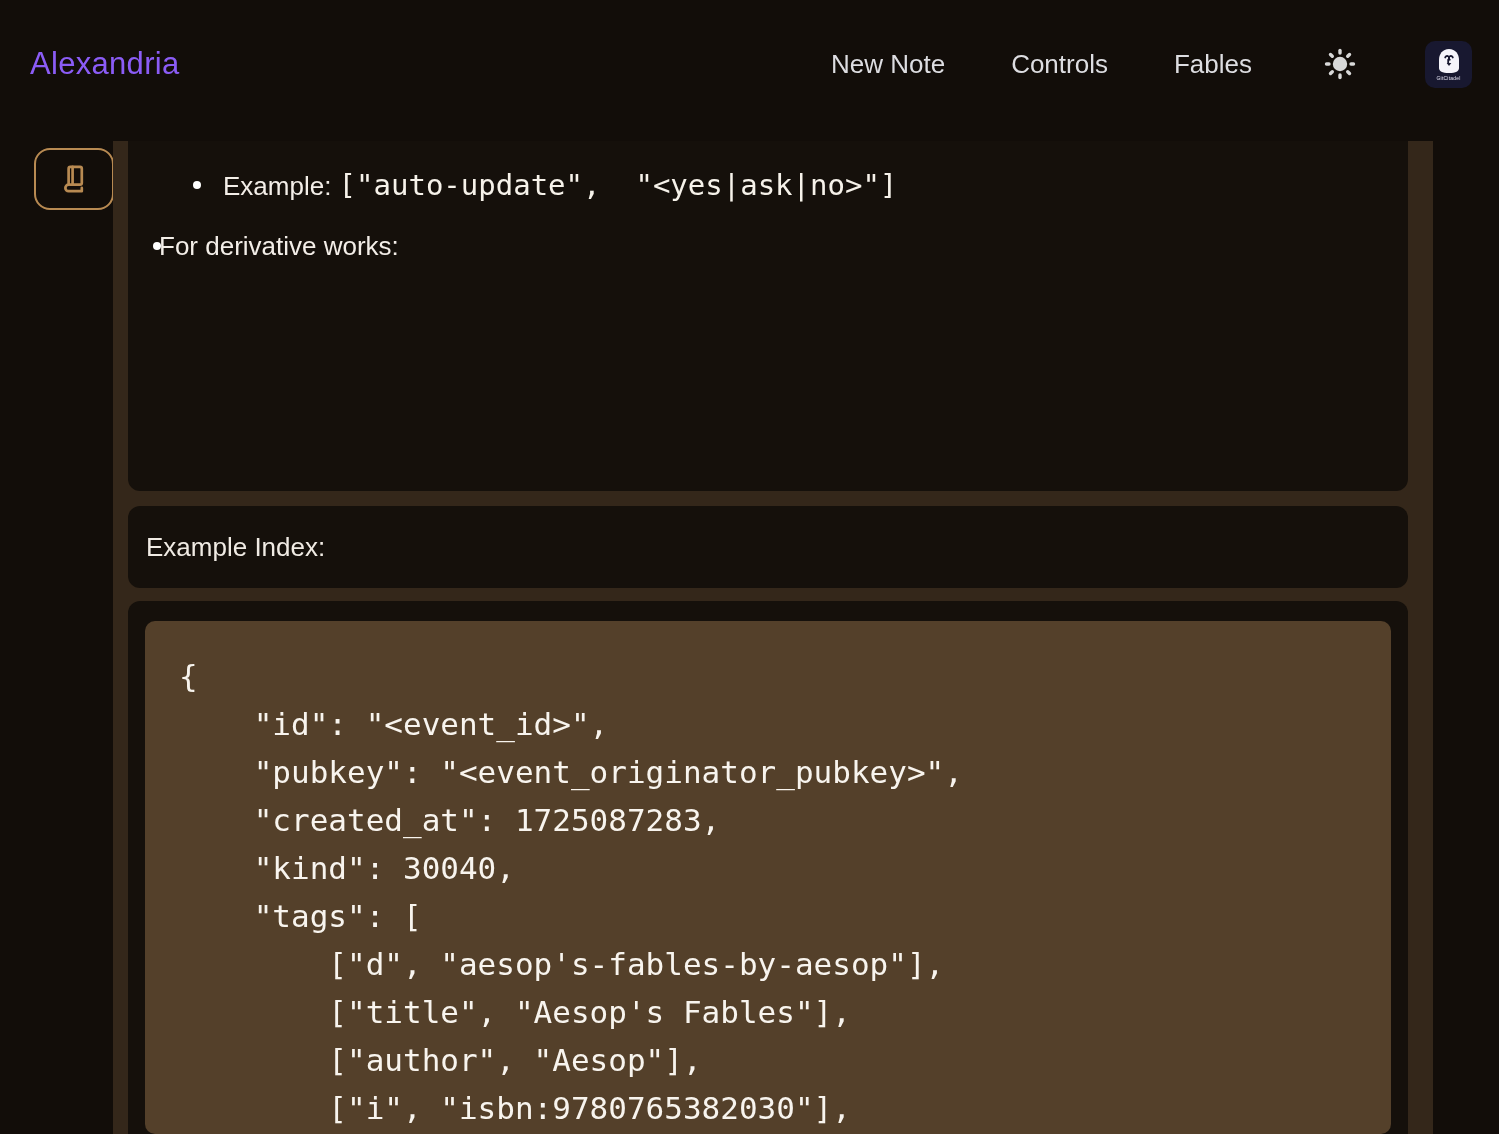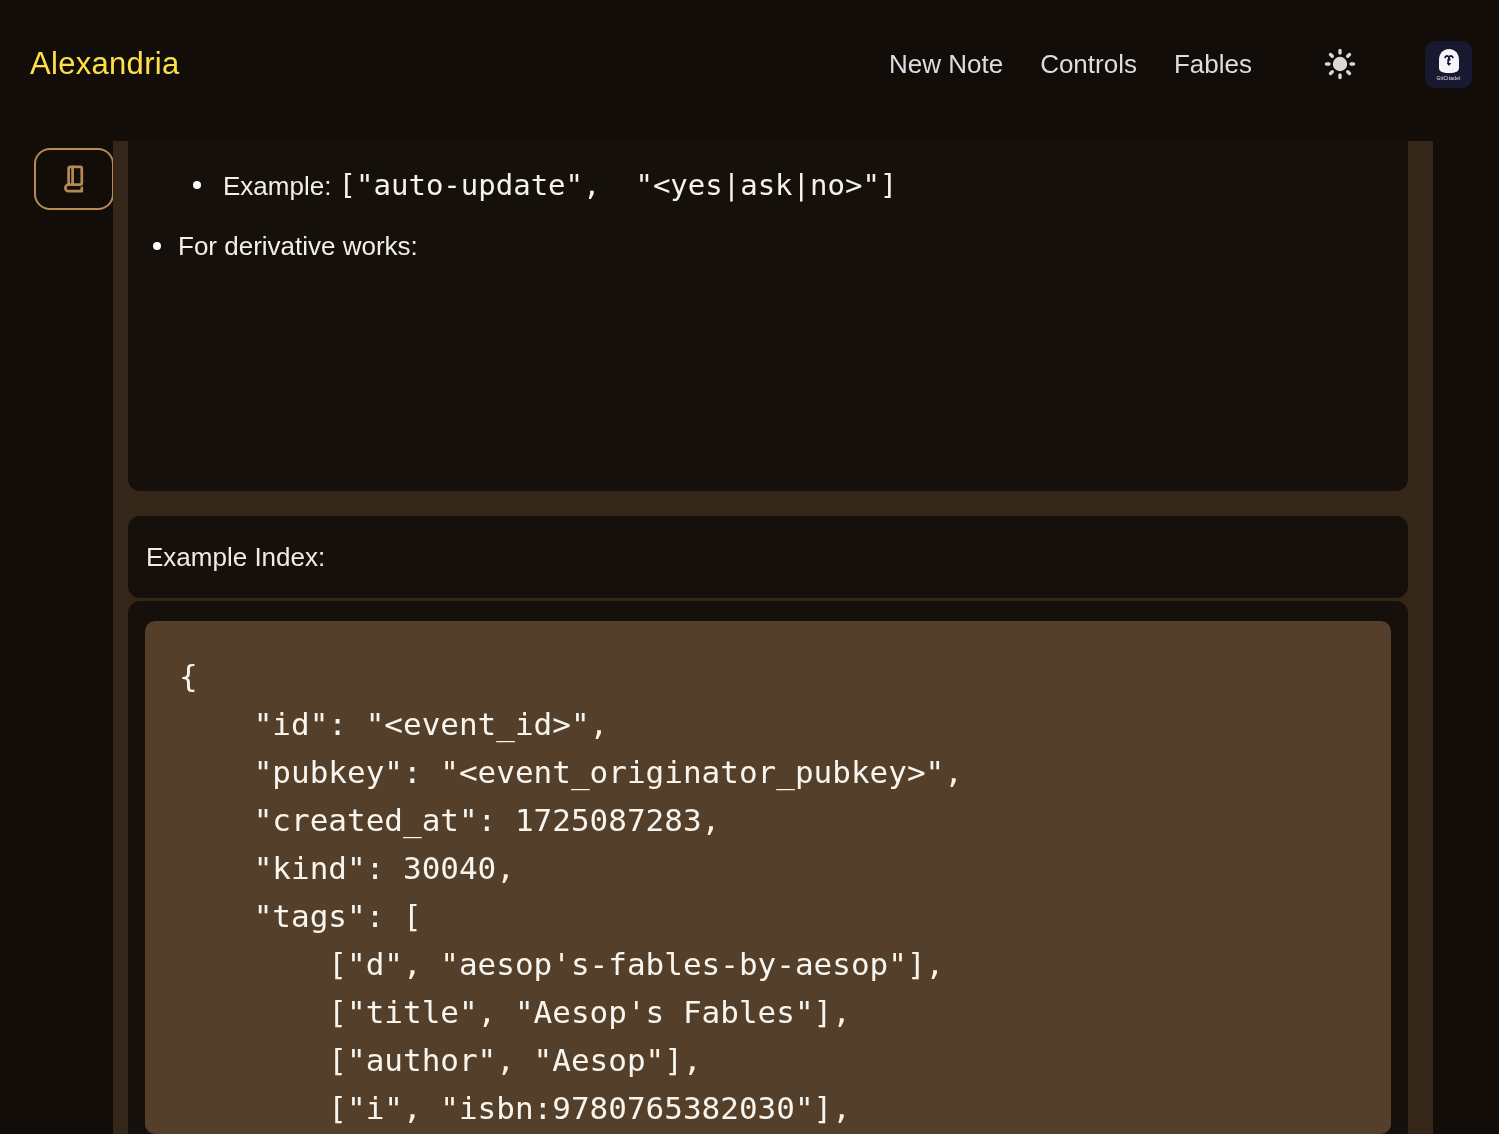--- a/index.html
+++ b/index.html
@@ -11,24 +11,24 @@
     position:relative;
   }
 
   
   .header {
     position:absolute; top:0; left:0; width:1499px; height:128px;
     display:flex; align-items:center;
   }
   .brand {
     margin-left:30px;
-    font-size:31px; color:#fde047; letter-spacing:.3px;
+    font-size:31px; color:#8b5cf6; letter-spacing:.3px;
   }
   .spacer { flex:1; }
-  .nav { display:flex; gap:37px; align-items:center; }
+  .nav { display:flex; gap:66px; align-items:center; }
   .nav-link {
     background:none; border:none; cursor:pointer;
     font-family:"Liberation Sans", sans-serif;
     font-size:26px; color:#dddde1;
   }
   .theme-btn {
     background:none; border:none; cursor:pointer;
     margin-left:71px; width:34px; height:34px;
     display:flex; align-items:center; justify-content:center;
   }
@@ -53,31 +53,31 @@
   
   .panel {
     position:absolute; left:113px; top:141px; width:1320px; height:993px;
     background:#34271a;
   }
   .card {
     position:absolute; left:15px; width:1280px;
     background:#15100b;
   }
   .card-bullets { top:0; height:350px; border-radius:0 0 12px 12px; padding-top:27px; }
-  .card-example { top:375px; height:82px; border-radius:12px; display:flex; align-items:center; padding-left:18px; }
+  .card-example { top:365px; height:82px; border-radius:12px; display:flex; align-items:center; padding-left:18px; }
   .card-code    { top:460px; height:533px; border-radius:12px 12px 0 0; }
 
   
   .li { position:relative; padding-left:95px; min-height:34px; line-height:34px;
         font-size:26px; color:#f3eee8; margin-bottom:26px; }
   .li .dot {
     position:absolute; top:13px; width:8px; height:8px; border-radius:50%;
     background:#ffffff; left:65px;
   }
-  .li.l0 { padding-left:50px; margin-top:4px; margin-bottom:30px; }
+  .li.l0 { padding-left:31px; margin-top:4px; margin-bottom:30px; }
   .li.l0 .dot { left:25px; }
   .code-inline {
     font-family:"DejaVu Sans Mono", monospace;
     font-size:29px; white-space:pre; color:#f6f2ea;
   }
 
   .example-label { font-size:26px; color:#f0ebe4; }
 
   
   .code-block {

